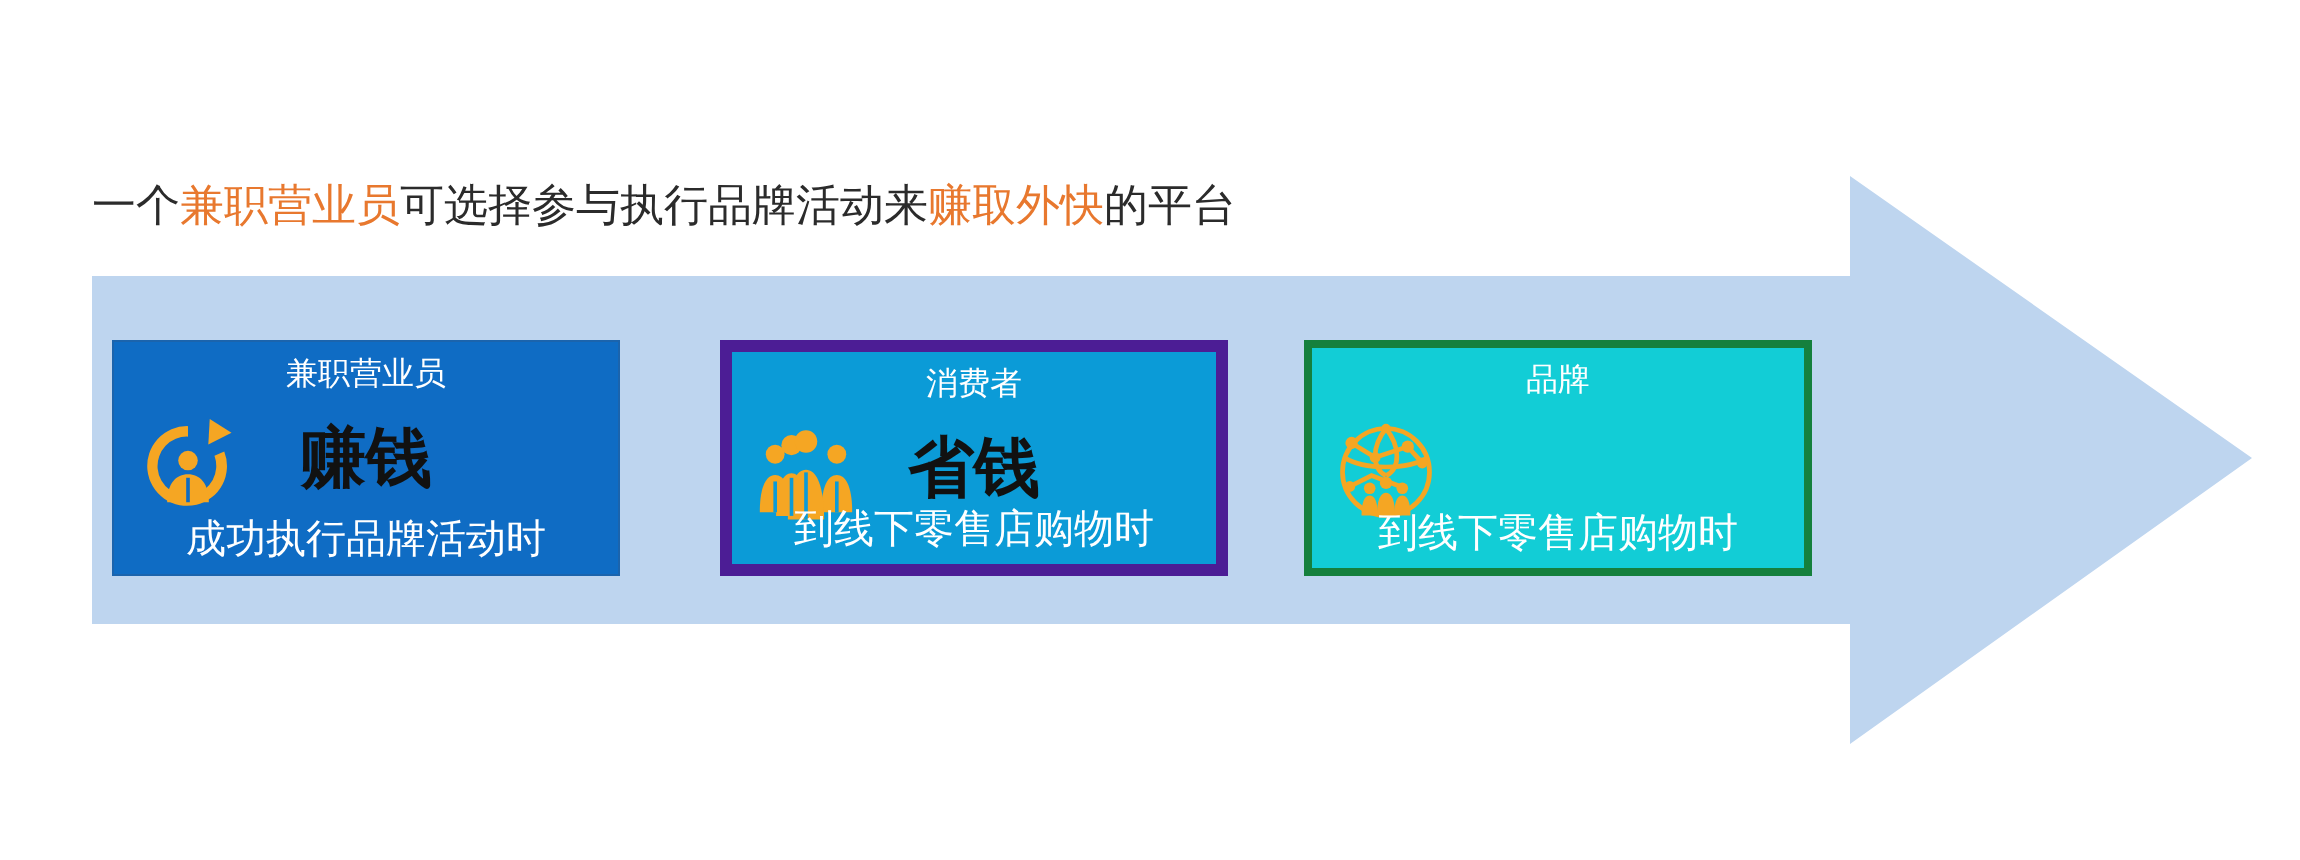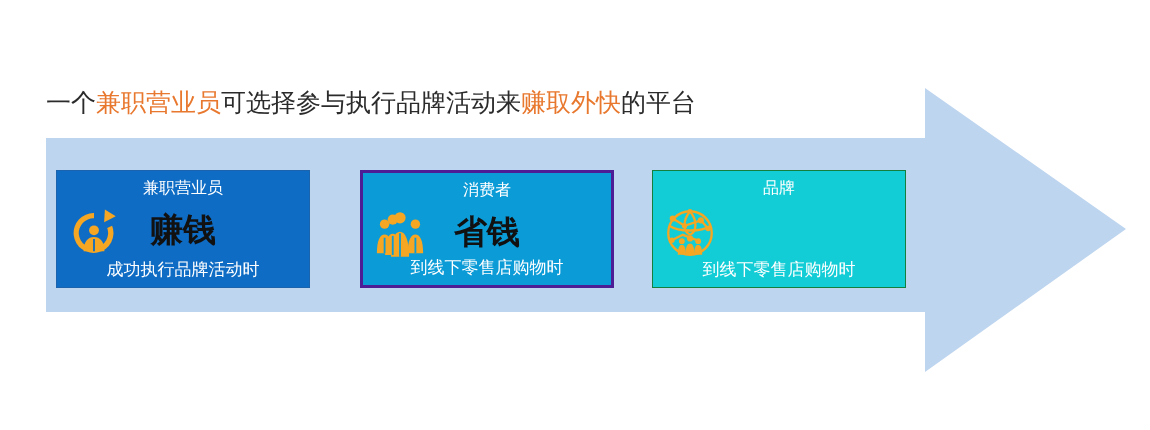--- a/index.html
+++ b/index.html
@@ -32,42 +32,42 @@
   }
 
   
   #headline {
     position: absolute;
     left: 46px;
     top: 86px;
     width: 940px;
     height: 34px;
     line-height: 34px;
-    font-size: 25px;
+    font-size: 22px;
     color: #2b2b2b;
     white-space: nowrap;
     letter-spacing: 0px;
     font-family: "Liberation Serif", "DejaVu Serif", serif;
   }
   #headline .hl {
     color: #e8782e;
   }
 
   
   .card {
     position: absolute;
     top: 170px;
     width: 254px;
     height: 118px;
     box-sizing: border-box;
     overflow: hidden;
   }
   #card-0 { left: 56px;  background: #0F6CC4; border: 1px solid #1b64ad; }
-  #card-1 { left: 360px; background: #0B9BD7; border: 3px solid #4c1d95; }
-  #card-2 { left: 652px; background: #12CDD6; border: 1px solid #15803d; }
+  #card-1 { left: 360px; background: #0B9BD7; border: 6px solid #4c1d95; }
+  #card-2 { left: 652px; background: #12CDD6; border: 4px solid #15803d; }
 
   .card-title {
     position: absolute;
     top: 6px;
     left: 0;
     width: 100%;
     text-align: center;
     color: #ffffff;
     font-size: 16px;
     line-height: 22px;
@@ -87,21 +87,21 @@
     font-family: "Liberation Serif", "DejaVu Serif", serif;
     white-space: nowrap;
   }
   .card-foot {
     position: absolute;
     bottom: 5px;
     left: 0;
     width: 100%;
     text-align: center;
     color: #ffffff;
-    font-size: 17px;
+    font-size: 20px;
     line-height: 24px;
     font-family: "Liberation Serif", "DejaVu Serif", serif;
     white-space: nowrap;
   }
   .card-icon {
     position: absolute;
     left: 8px;
     top: 33px;
     width: 58px;
     height: 58px;

